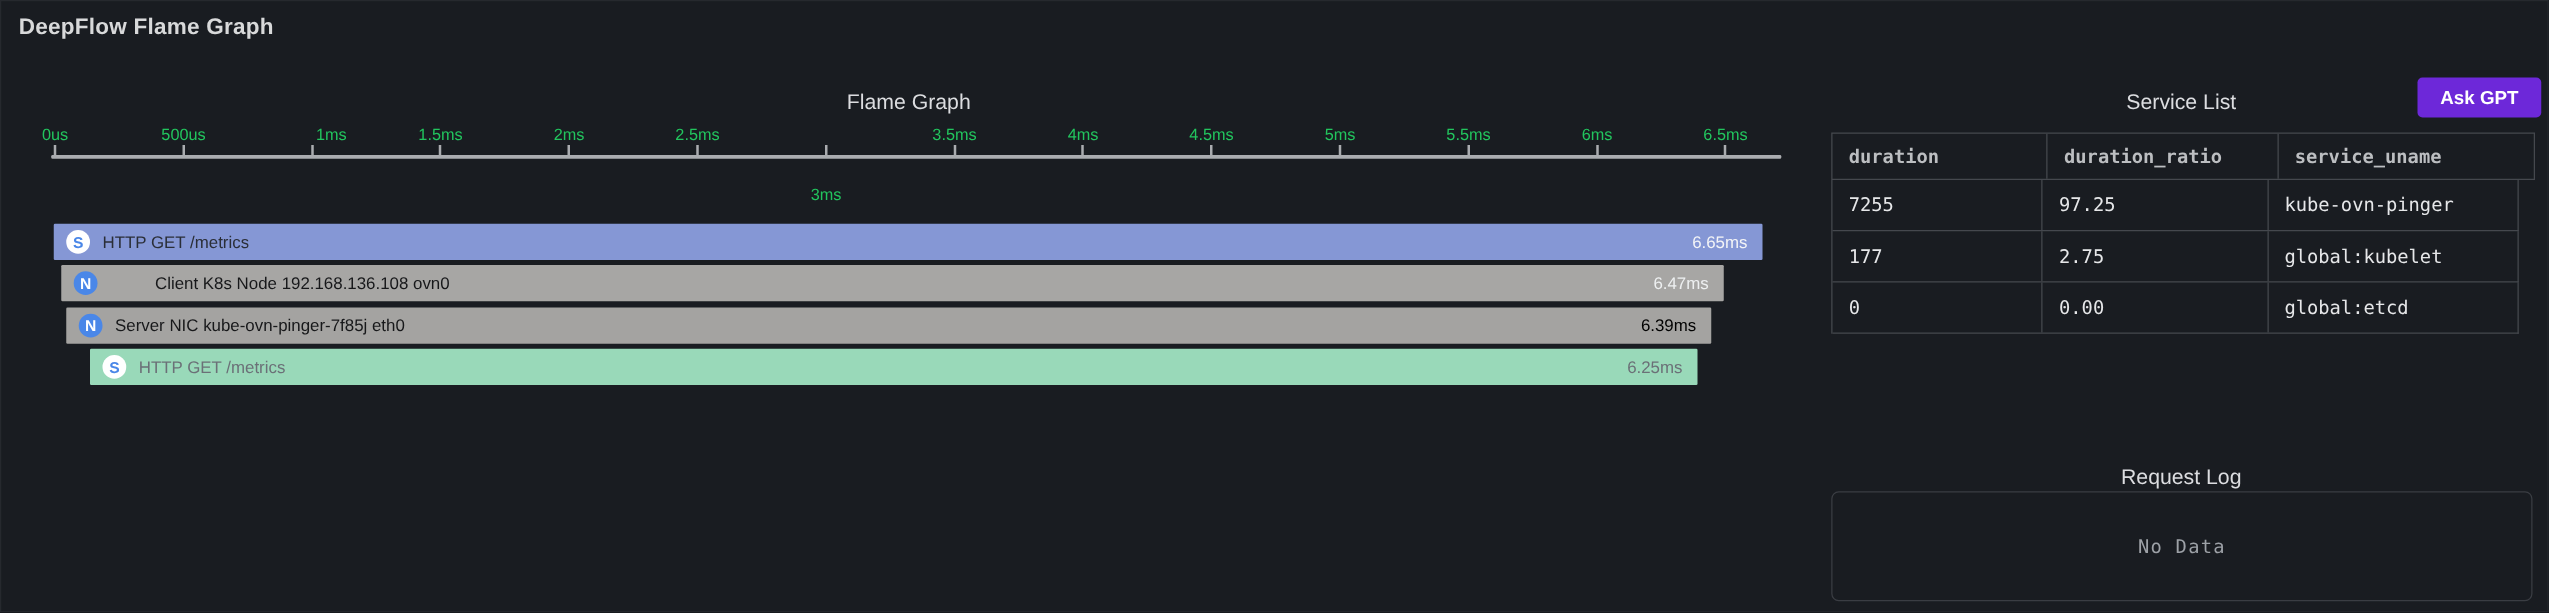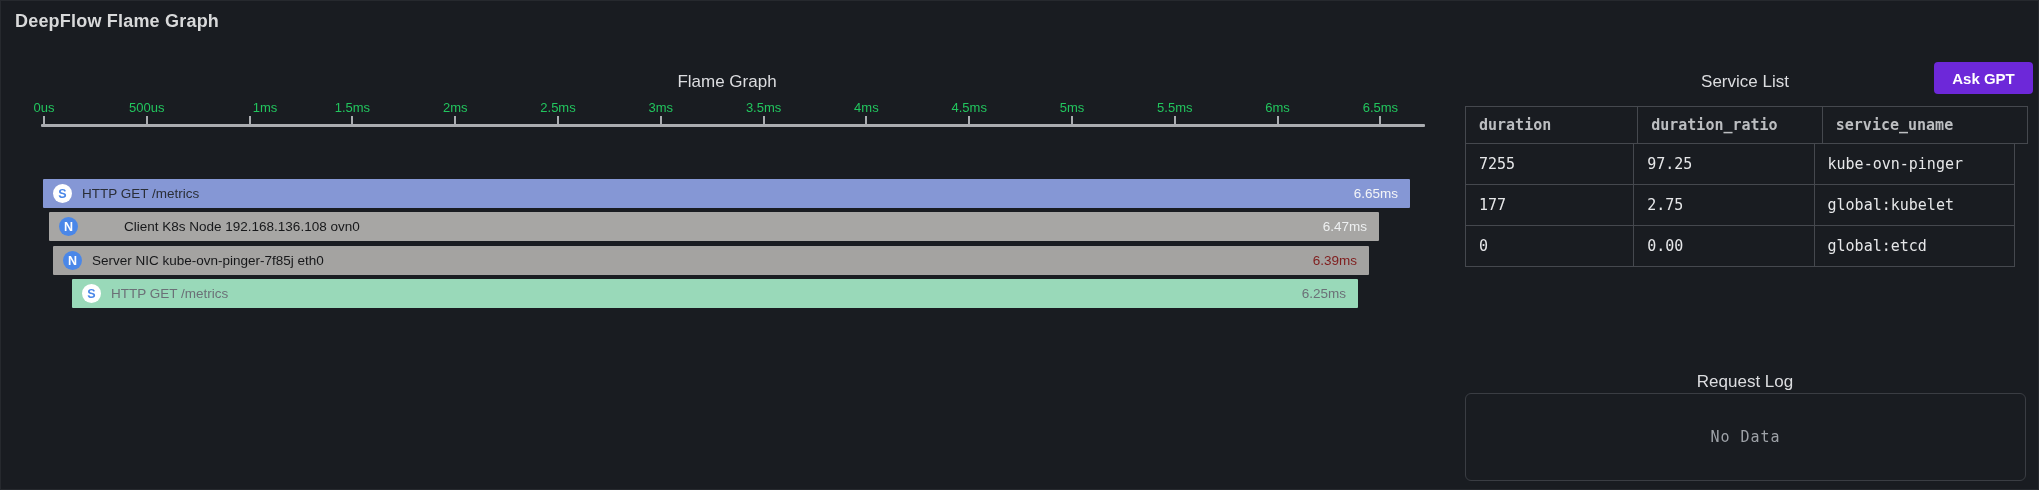--- a/index.html
+++ b/index.html
@@ -97,21 +97,21 @@
       <div class="tick-label" style="left: 145.8px;">500us</div>
       <div class="tick-mark" style="left: 247.6px;"></div>
       <div class="tick-label" style="left: 264px;">1ms</div>
       <div class="tick-mark" style="left: 350.4px;"></div>
       <div class="tick-label" style="left: 351.4px;">1.5ms</div>
       <div class="tick-mark" style="left: 453.2px;"></div>
       <div class="tick-label" style="left: 454.2px;">2ms</div>
       <div class="tick-mark" style="left: 556px;"></div>
       <div class="tick-label" style="left: 557px;">2.5ms</div>
       <div class="tick-mark" style="left: 658.8px;"></div>
-      <div class="tick-label" style="left: 659.8px;">3ms</div>
+      <div class="tick-label" style="left: 659.8px; margin-top: 48px;">3ms</div>
       <div class="tick-mark" style="left: 761.6px;"></div>
       <div class="tick-label" style="left: 762.6px;">3.5ms</div>
       <div class="tick-mark" style="left: 864.4px;"></div>
       <div class="tick-label" style="left: 865.4px;">4ms</div>
       <div class="tick-mark" style="left: 967.2px;"></div>
       <div class="tick-label" style="left: 968.2px;">4.5ms</div>
       <div class="tick-mark" style="left: 1070px;"></div>
       <div class="tick-label" style="left: 1071px;">5ms</div>
       <div class="tick-mark" style="left: 1172.8px;"></div>
       <div class="tick-label" style="left: 1173.8px;">5.5ms</div>
@@ -127,21 +127,21 @@
         <span class="bar-duration" style="color: rgb(244, 245, 247);">6.65ms</span>
       </div>
       <div class="flame-bar" style="left: 48px; top: 211px; width: 1330px; background: rgb(167, 166, 164);">
         <span class="bar-icon" style="background: rgb(74, 135, 232); color: rgb(255, 255, 255);">N</span>
         <span class="bar-label" style="color: rgb(23, 24, 26); margin-left: 36px;">Client K8s Node 192.168.136.108 ovn0</span>
         <span class="bar-duration" style="color: rgb(238, 240, 241);">6.47ms</span>
       </div>
       <div class="flame-bar" style="left: 52px; top: 245px; width: 1316px; background: rgb(164, 163, 161);">
         <span class="bar-icon" style="background: rgb(74, 135, 232); color: rgb(255, 255, 255);">N</span>
         <span class="bar-label" style="color: rgb(23, 24, 26);">Server NIC kube-ovn-pinger-7f85j eth0</span>
-        <span class="bar-duration" style="color: #7f1d1d;">6.39ms</span>
+        <span class="bar-duration" style="color: #000000;">6.39ms</span>
       </div>
       <div class="flame-bar" style="left: 71px; top: 278px; width: 1286px; background: rgb(153, 217, 185);">
         <span class="bar-icon" style="background: rgb(255, 255, 255); color: rgb(74, 135, 232);">S</span>
         <span class="bar-label" style="color: rgb(107, 112, 119);">HTTP GET /metrics</span>
         <span class="bar-duration" style="color: rgb(107, 112, 119);">6.25ms</span>
       </div>
     </div>
 
   <div class="panel-title svc-title">Service List</div>
   <button class="ask-gpt">Ask GPT</button>

